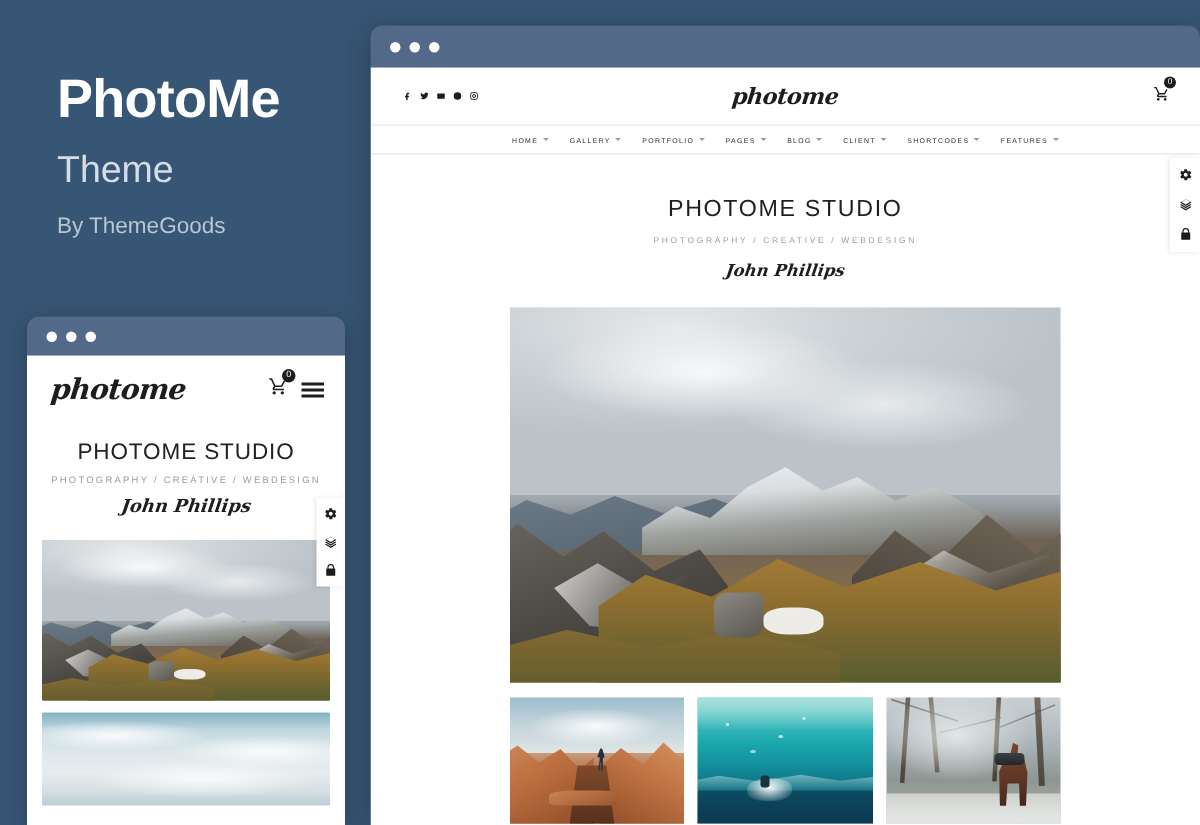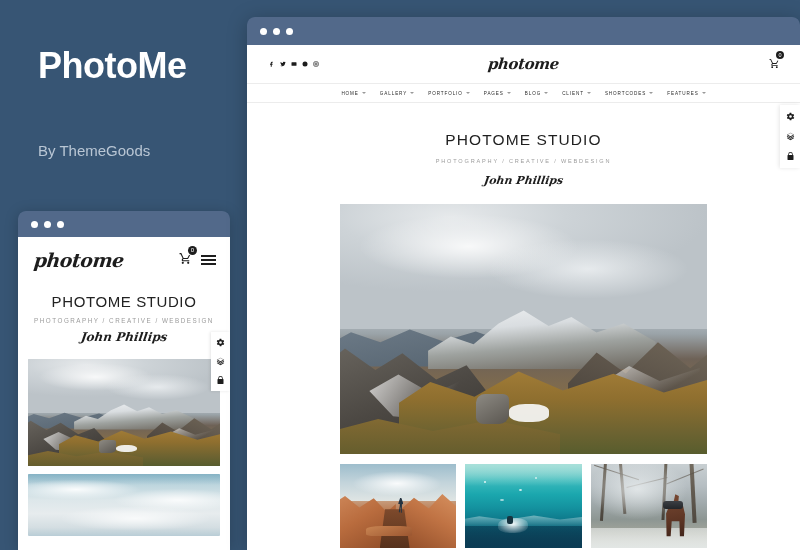--- a/index.html
+++ b/index.html
@@ -304,20 +304,21 @@
 
   
   .ico { display: inline-block; line-height: 0; }
   svg { display: block; }
 </style>
 </head>
 <body>
 
 <div class="promo">
   <div class="promo-title">PhotoMe</div>
+  <div class="promo-sub">Theme</div>
   <div class="promo-by">By ThemeGoods</div>
 </div>
 
 <div class="mobile-win">
   <div class="chrome">
     <span class="dot"></span>
     <span class="dot"></span>
     <span class="dot"></span>
   </div>
   <div class="mobile-body">

